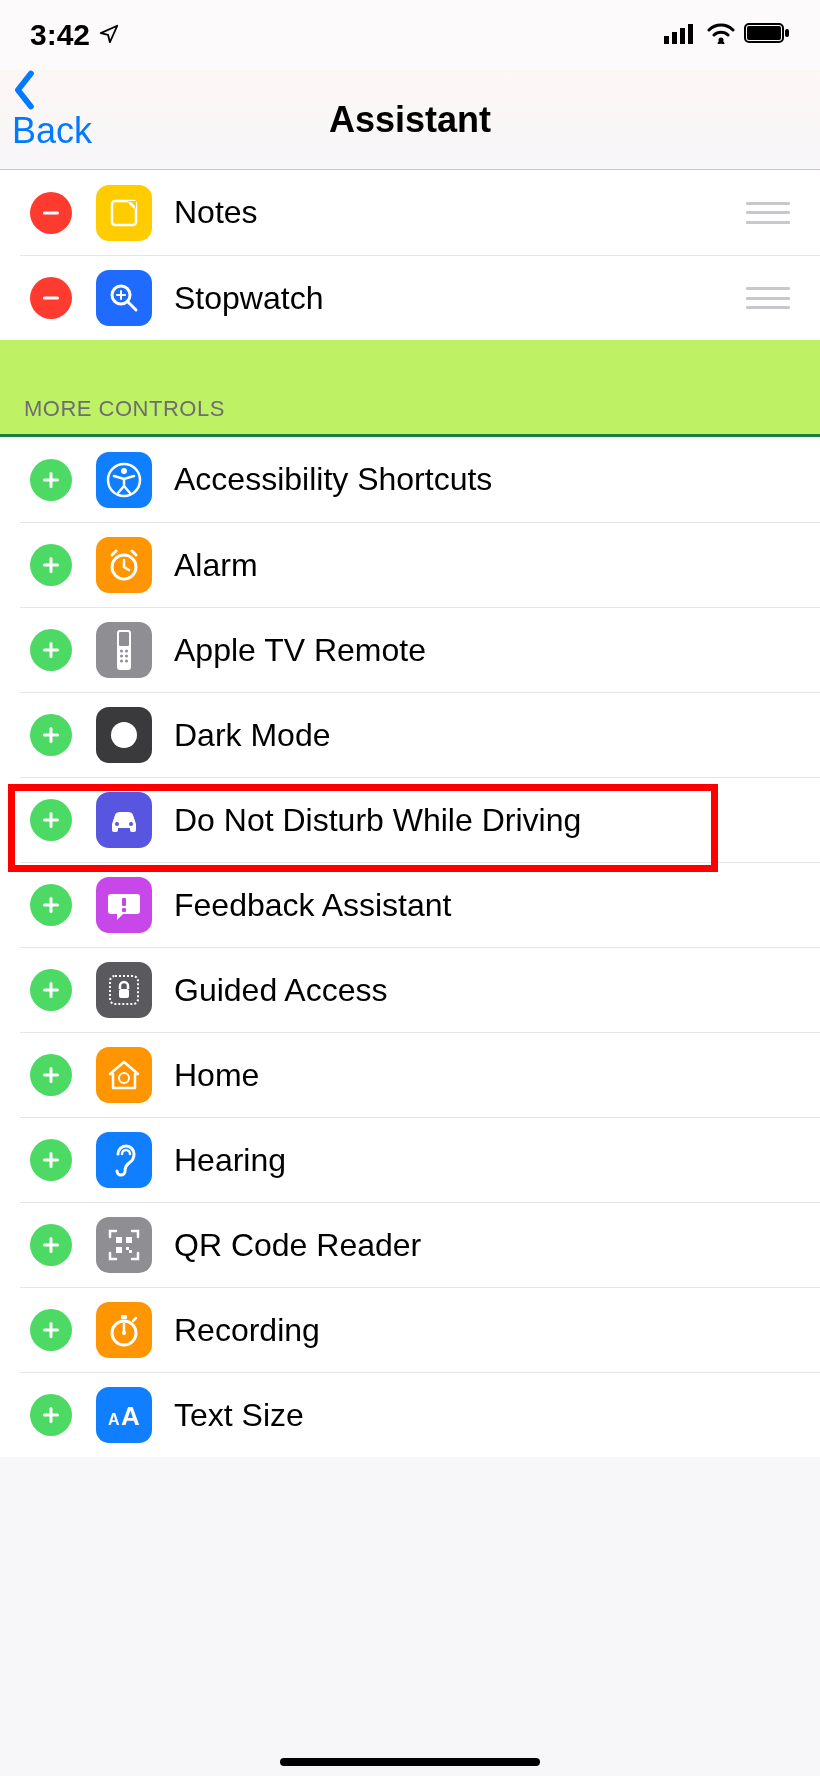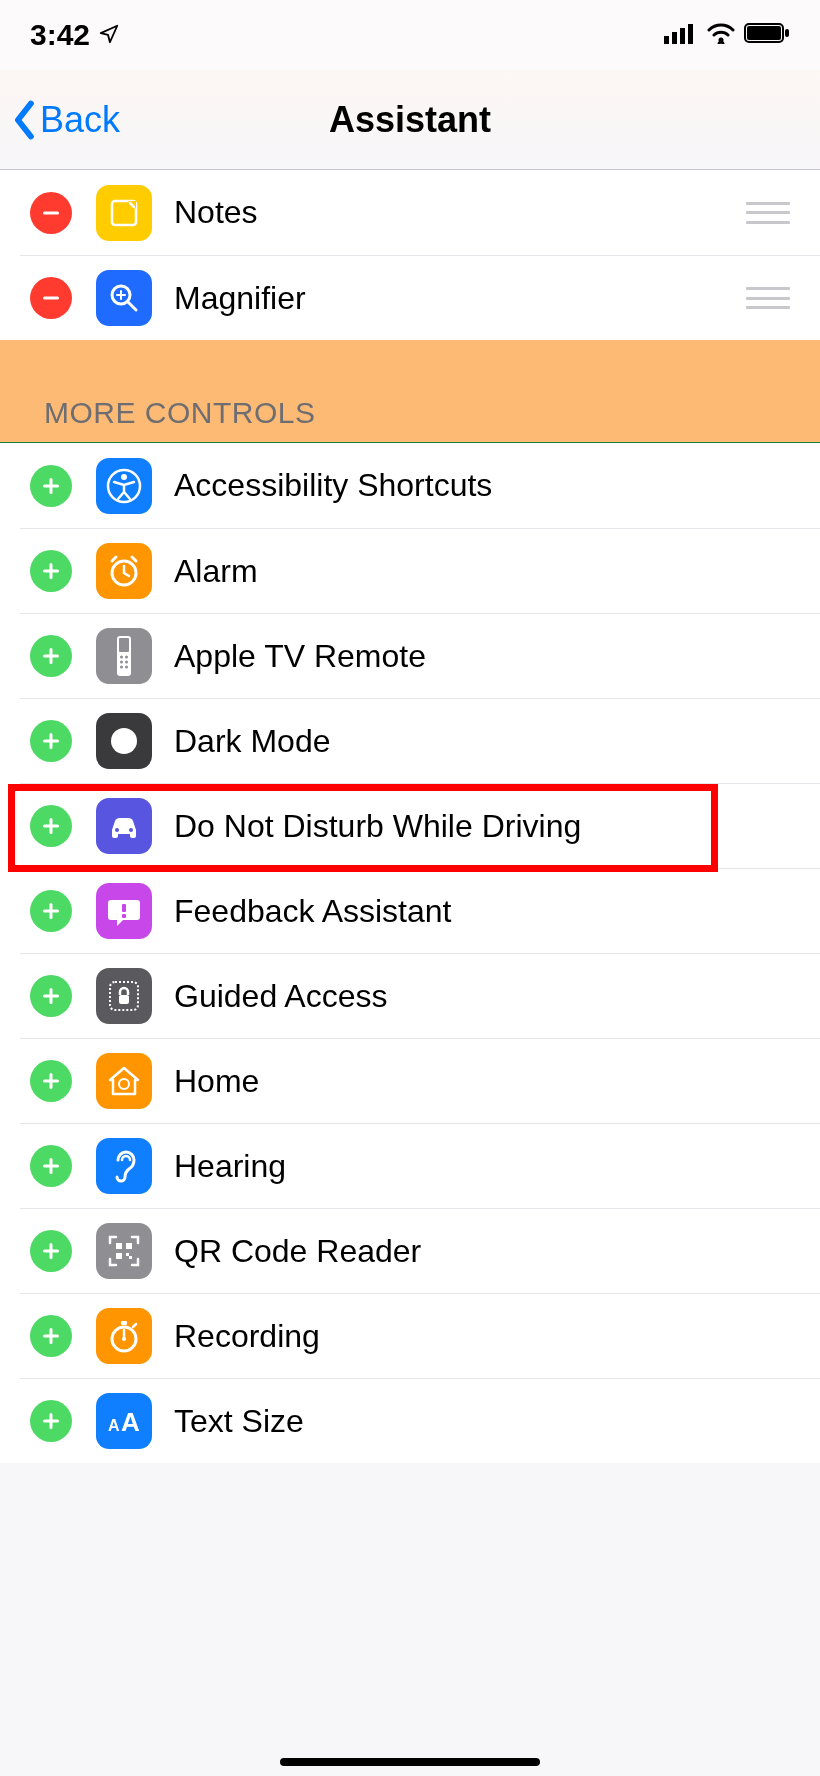--- a/index.html
+++ b/index.html
@@ -4,36 +4,36 @@
 <style>
   * { box-sizing: border-box; margin: 0; padding: 0; }
   html, body { width: 820px; height: 1776px; font-family: -apple-system, "Helvetica Neue", Arial, sans-serif; background: #f2f2f7; overflow: hidden; }
   .screen { width: 820px; height: 1776px; background: #f7f7fa; position: relative; }
   
   .status-bar { height: 70px; display: flex; align-items: center; justify-content: space-between; padding: 12px 30px; background: #fcfafa; }
   .status-left { display: flex; align-items: center; gap: 8px; font-size: 30px; font-weight: 600; color: #000; }
   .status-right { display: flex; align-items: center; gap: 8px; }
   
   .nav-bar { height: 100px; display: flex; align-items: center; justify-content: center; position: relative; background: linear-gradient(to bottom, #fdf7f4, #f7f6f9); border-bottom: 1px solid #c7c7cc; }
-  .nav-back { position: absolute; left: 12px; top: 0; bottom: 0; display: flex; align-items: center; color: #007aff; font-size: 36px; font-weight: 400; }
+  .nav-back { position: absolute; left: 12px; top: 0; bottom: 0; display: flex; align-items: flex-start; color: #007aff; font-size: 36px; font-weight: 400; flex-direction: column; }
   .nav-back svg { margin-right: 2px; }
   .nav-title { font-size: 36px; font-weight: 600; color: #000; }
   
   .list { background: #fff; }
   .row { display: flex; align-items: center; height: 85px; padding-left: 30px; padding-right: 30px; position: relative; }
   .row + .row { border-top: 1px solid #e5e5ea; margin-left: 20px; padding-left: 10px; }
   .row:first-child { }
   .action-btn { width: 42px; height: 42px; border-radius: 50%; display: flex; align-items: center; justify-content: center; flex: 0 0 42px; margin-right: 24px; }
   .action-remove { background: #ff3b30; }
   .action-add { background: #4cd964; }
   .app-icon { width: 56px; height: 56px; border-radius: 13px; flex: 0 0 56px; display: flex; align-items: center; justify-content: center; margin-right: 22px; }
   .label { font-size: 32px; font-weight: 400; color: #000; flex: 1; }
   .drag-handle { flex: 0 0 44px; height: 22px; display: flex; flex-direction: column; justify-content: space-between; }
   .drag-handle div { height: 3px; background: #c7c7cc; border-radius: 1px; }
-  .section-header { background: #fdba74; padding: 56px 30px 12px 44px; font-size: 30px; color: #6d6d72; letter-spacing: 0.5px; }
+  .section-header { background: #bef264; padding: 56px 30px 12px 24px; font-size: 22px; color: #6d6d72; letter-spacing: 0.5px; }
   .highlight { position: absolute; border: 7px solid #ff0000; pointer-events: none; }
   .home-indicator { position: absolute; bottom: 10px; left: 50%; transform: translateX(-50%); width: 260px; height: 8px; background: #000; border-radius: 4px; }
   
   .ic-notes { background: #ffcc00; }
   .ic-magnifier { background: #1f6bff; }
   .ic-screenrec { background: #ff3b30; }
   .ic-accessibility { background: #0f7fff; }
   .ic-alarm { background: #ff9500; }
   .ic-appletv { background: #8e8e93; }
   .ic-darkmode { background: #3a3a3c; }
@@ -125,34 +125,34 @@
           </svg>
     </div>
     <div class="app-icon ic-magnifier">
       <svg width="36" height="36" viewBox="0 0 36 36">
             <circle cx="15" cy="15" r="9" fill="none" stroke="#fff" stroke-width="3"></circle>
             <line x1="22" y1="22" x2="30" y2="30" stroke="#fff" stroke-width="3" stroke-linecap="round"></line>
             <line x1="15" y1="11" x2="15" y2="19" stroke="#fff" stroke-width="2" stroke-linecap="round"></line>
             <line x1="11" y1="15" x2="19" y2="15" stroke="#fff" stroke-width="2" stroke-linecap="round"></line>
           </svg>
     </div>
-    <div class="label">Magnifier</div>
+    <div class="label">Stopwatch</div>
     <div class="drag-handle">
           <div></div>
           <div></div>
           <div></div>
         </div>
   </div>
 
 
 </div>
 
 <div class="section-header">MORE CONTROLS</div>
 
-<div class="list" style="border-top:1px solid #15803d;">
+<div class="list" style="border-top:3px solid #15803d;">
 
   <div class="row">
     <div class="action-btn action-add">
       <svg width="20" height="20" viewBox="0 0 20 20">
             <rect x="8.5" y="2" width="3" height="16" rx="1.5" fill="#fff"></rect>
             <rect x="2" y="8.5" width="16" height="3" rx="1.5" fill="#fff"></rect>
           </svg>
     </div>
     <div class="app-icon ic-accessibility">
       <svg width="40" height="40" viewBox="0 0 40 40">

